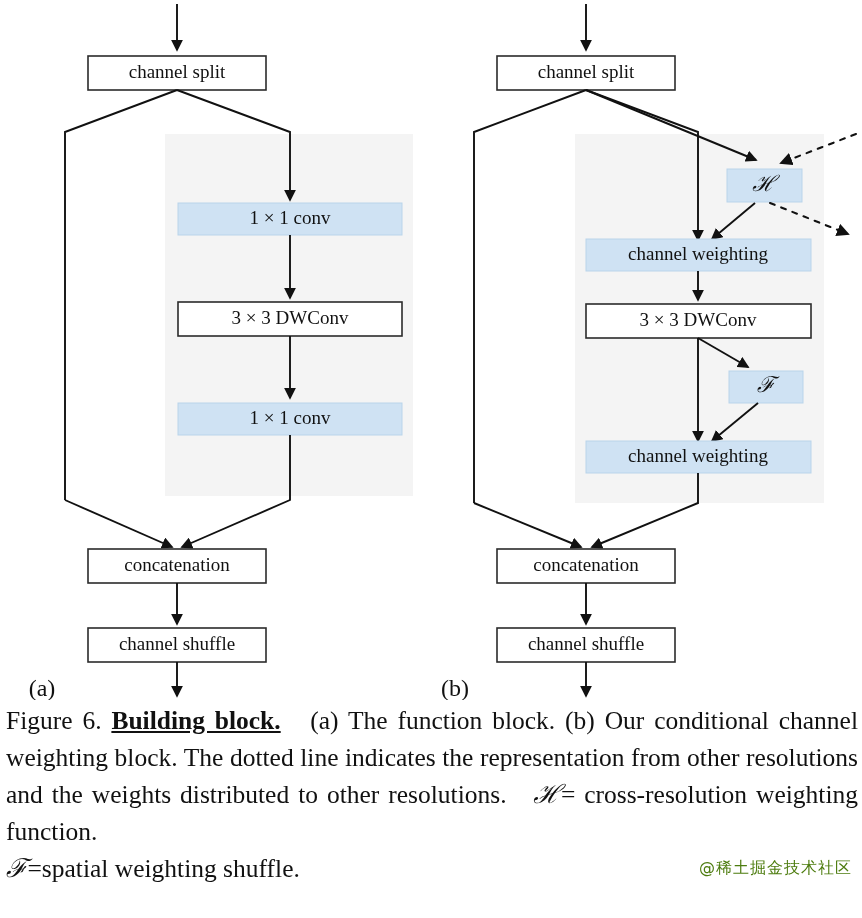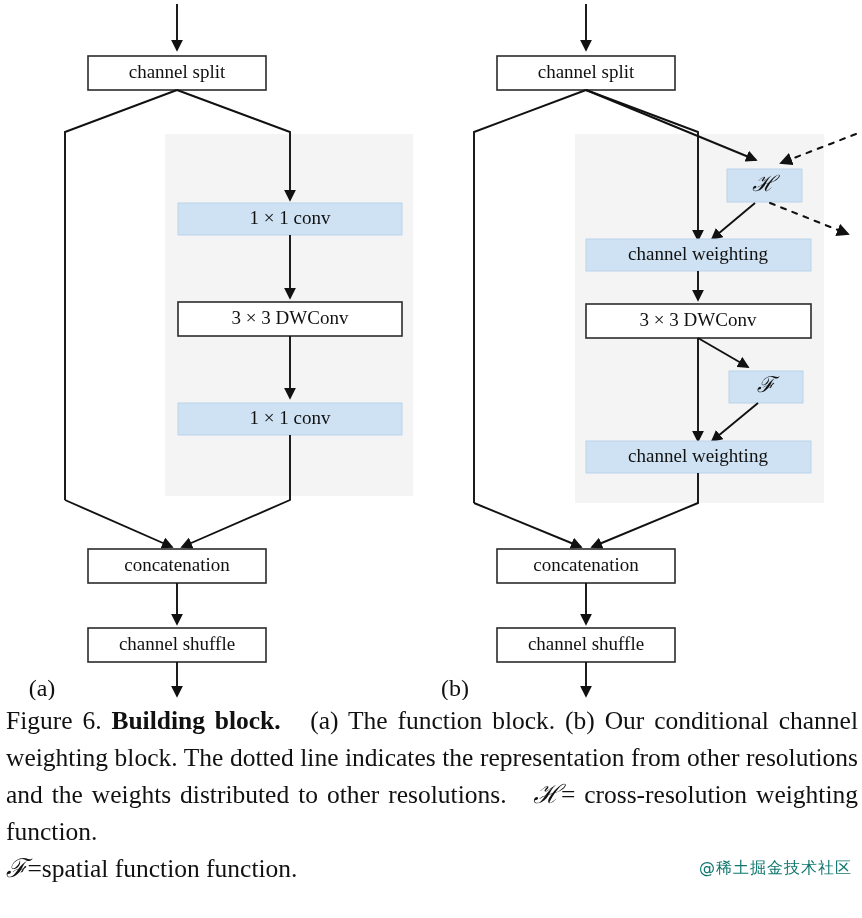--- a/index.html
+++ b/index.html
@@ -74,33 +74,33 @@
     left: 6px;
     top: 702px;
     width: 852px;
     font-family: "Liberation Serif", "DejaVu Serif", serif;
     font-size: 25.5px;
     line-height: 37px;
     color: #111111;
     text-align: justify;
     text-justify: inter-word;
   }
-  #caption .bold { font-weight: bold; }
+  #caption .bold { font-weight: bold; text-decoration: underline; }
   #caption .cal {
     font-family: "DejaVu Serif", serif;
     font-style: italic;
     font-size: 26px;
   }
   #watermark {
     position: absolute;
     right: 10px;
     top: 858px;
     font-family: "DejaVu Sans", sans-serif;
     font-size: 16px;
-    color: #0f766e;
+    color: #4d7c0f;
     letter-spacing: 1px;
     white-space: nowrap;
   }
 </style>
 </head>
 <body>
 
 <div id="page">
 
   <div id="diagram-layer">
@@ -249,18 +249,18 @@
 
   <div id="caption">
     <span>Figure 6.</span>
     <span class="bold">Building block.</span>
     &nbsp;
     <span>(a) The function block.</span>
     <span>(b) Our conditional channel weighting block. The dotted line indicates the representation from other resolutions and the weights distributed to other resolutions.</span>
     &nbsp;
     <span class="cal">ℋ</span><span>= cross-resolution weighting function.</span>
     <br>
-    <span class="cal">ℱ</span><span>=spatial function function.</span>
+    <span class="cal">ℱ</span><span>=spatial weighting shuffle.</span>
   </div>
 
   <div id="watermark">@稀土掘金技术社区</div>
 
 </div>
 
 </body></html>

